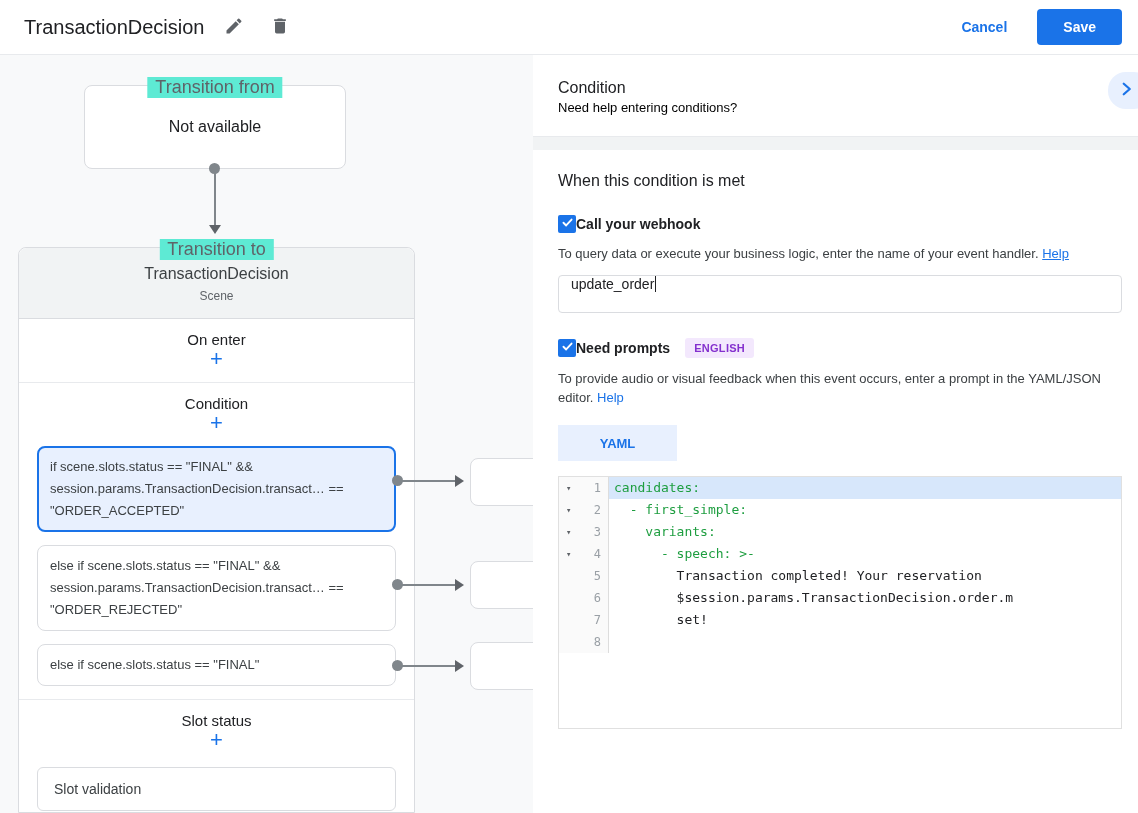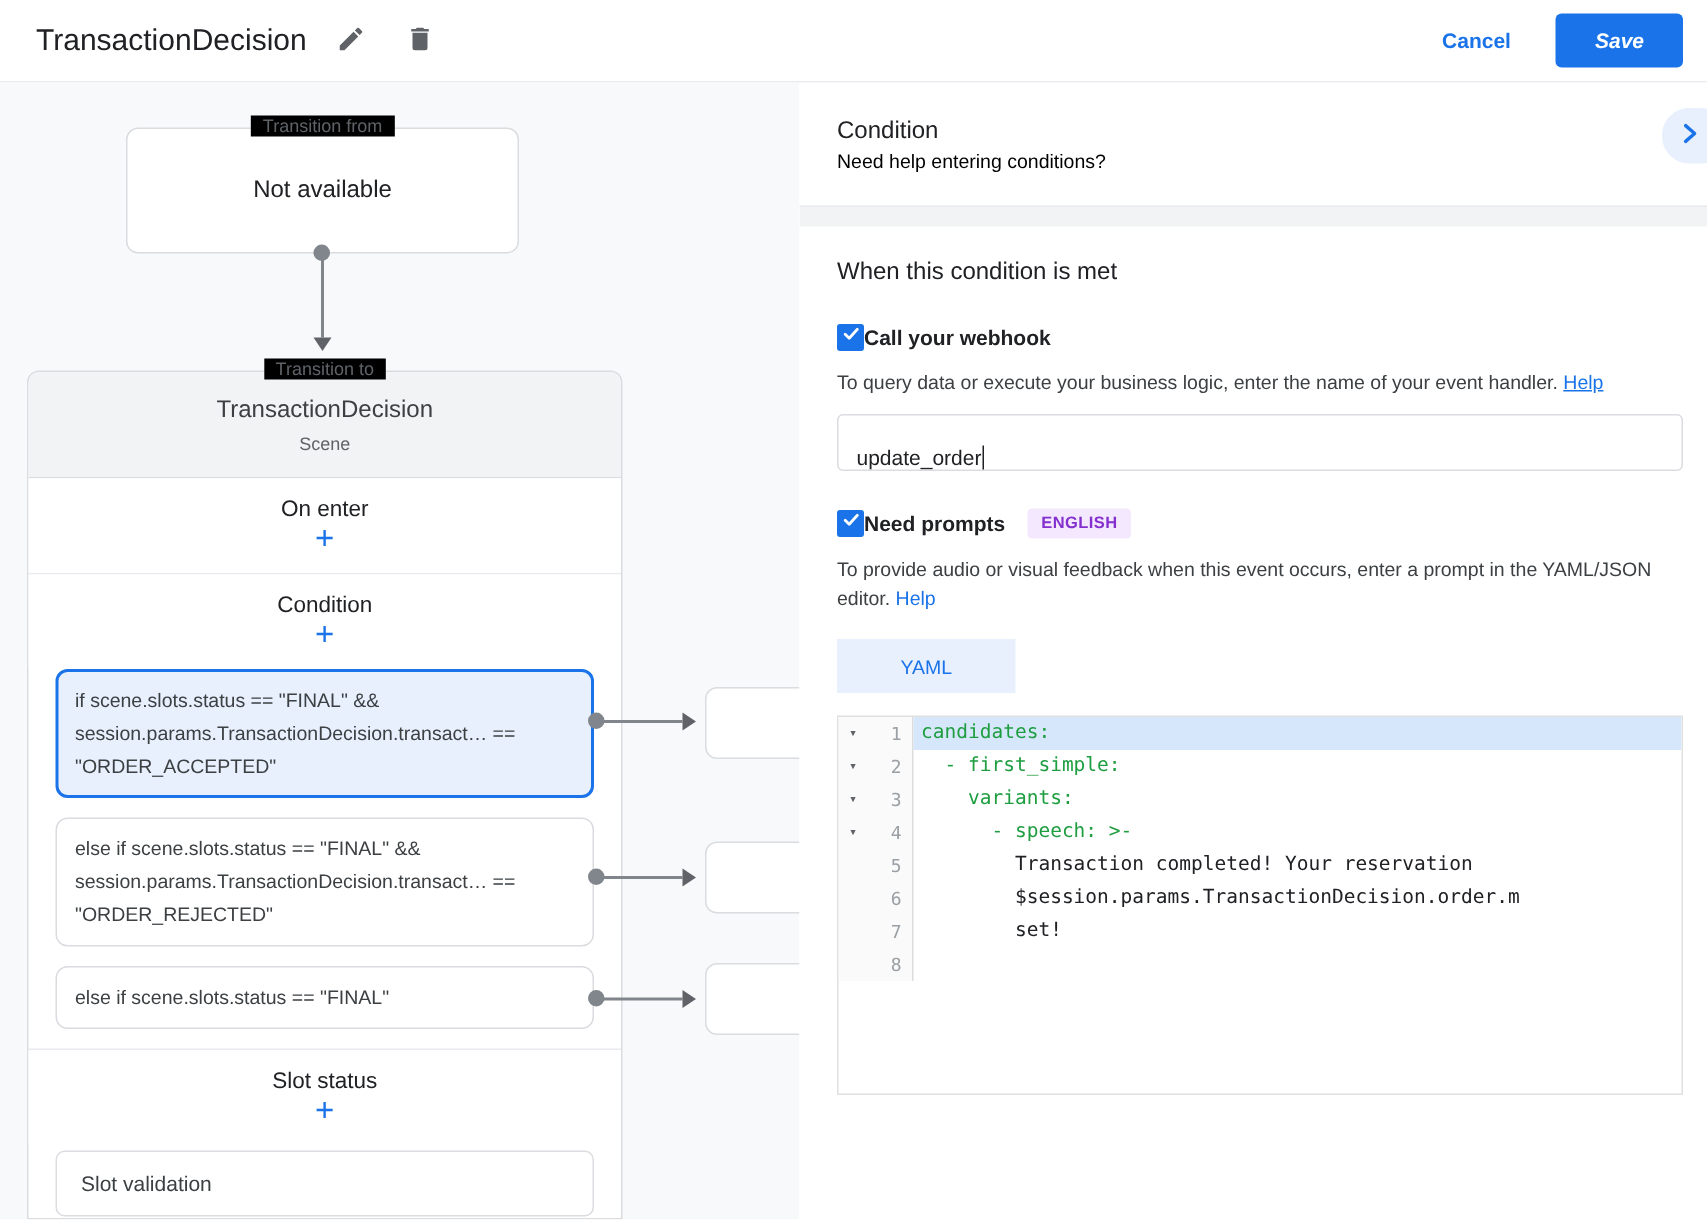--- a/index.html
+++ b/index.html
@@ -10,31 +10,31 @@
   .topbar { height:55px; display:flex; align-items:center; justify-content:space-between;
     padding:0 16px 0 24px; background:#fff; border-bottom:1px solid #e8eaed; }
   .topbar-left { display:flex; align-items:center; gap:14px; }
   .page-title { font-size:20px; color:#202124; }
   .icon-btn { width:32px; height:32px; border:none; background:transparent; display:flex;
     align-items:center; justify-content:center; cursor:pointer; border-radius:50%; }
   .topbar-right { display:flex; align-items:center; gap:30px; }
   .cancel-btn { border:none; background:transparent; color:#1a73e8; font-size:14px;
     font-weight:bold; cursor:pointer; font-family:inherit; }
   .save-btn { border:none; background:#1a73e8; color:#fff; font-size:14px; font-weight:bold;
-    padding:10px 26px; border-radius:4px; cursor:pointer; font-family:inherit;font-style:italic; }
+    padding:10px 26px; border-radius:4px; cursor:pointer; font-family:inherit; }
 
   
   .main { display:flex; height:758px; }
   .canvas { position:relative; width:533px; background:#f8f9fa; overflow:hidden; flex:none; }
   .panel { position:relative; width:605px; background:#fff; overflow:hidden; flex:none; }
 
   
   .node { position:absolute; background:#fff; border:1px solid #dadce0; border-radius:8px; }
   .node-legend { position:absolute; top:-9px; left:50%; transform:translateX(-50%);
-    background:#000000; padding:0 8px; font-size:12px; color:#5f6368; white-space:nowrap; }
+    background:#5eead4; padding:0 8px; font-size:18px; color:#5f6368; white-space:nowrap; }
   .tfrom { left:84px; top:30px; width:262px; height:84px; }
   .tfrom-content { height:100%; display:flex; align-items:center; justify-content:center;
     font-size:16px; color:#202124; }
 
   .conn-dot { position:absolute; width:11px; height:11px; border-radius:50%; background:#80868b; }
   .vline { position:absolute; width:2px; background:#80868b; }
   .arrow-down { position:absolute; width:0; height:0; border-left:6px solid transparent;
     border-right:6px solid transparent; border-top:9px solid #5f6368; }
   .hline { position:absolute; height:2px; background:#80868b; }
   .arrow-right { position:absolute; width:0; height:0; border-top:6px solid transparent;
@@ -76,28 +76,28 @@
   .band { height:14px; background:#f1f3f4; border-top:1px solid #e8eaed; }
   .p-sect2 { padding:22px 16px 0 25px; }
   .check-row { display:flex; align-items:center; margin-top:25px; }
   .checkbox { width:18px; height:18px; border-radius:2px; background:#1a73e8; flex:none;
     display:flex; align-items:center; justify-content:center; cursor:pointer; }
   .check-label { font-size:14px; font-weight:bold; color:#202124; }
   .helper { margin-top:11px; font-size:13px; color:#3c4043; line-height:19px; max-width:560px; }
   .helper a { color:#1a73e8; cursor:pointer; }
   .helper a.u { text-decoration:underline; }
   .text-input { margin-top:12px; height:38px; border:1px solid #dadce0; border-radius:4px;
-    display:flex; align-items:flex-end; padding:0 12px; font-size:14px; color:#202124; cursor:text;
+    display:flex; align-items:flex-start; padding:0 12px; font-size:14px; color:#202124; cursor:text;
     max-width:564px; }
   .caret { display:inline-block; width:1px; height:16px; background:#202124; margin-left:1px; }
   .badge { margin-left:15px; background:#f3e8fd; color:#8430ce; font-size:11px; font-weight:bold;
     letter-spacing:0.3px; padding:4px 9px; border-radius:3px; }
   .tabs { display:flex; margin-top:18px; }
   .tab { width:119px; height:36px; display:flex; align-items:center; justify-content:center;
-    font-size:13px; font-weight:normal; color:#5f6368; cursor:pointer; }
+    font-size:13px; font-weight:bold; color:#5f6368; cursor:pointer; }
   .tab.active { background:#e8f0fe; color:#1a73e8; }
   .editor { margin-top:15px; width:564px; border:1px solid #e0e0e0; height:253px;
     font-family:"DejaVu Sans Mono", monospace; font-size:13px; background:#fff; overflow:hidden; }
   .ed-line { display:flex; height:22px; line-height:22px; }
   .ed-fold { width:24px; flex:none; background:#fafafa; color:#5f6368; font-size:9px;
     text-align:left; padding-left:7px; cursor:pointer; }
   .ed-num { width:26px; flex:none; background:#fafafa; border-right:1px solid #ddd;
     color:#9aa0a6; text-align:right; padding-right:7px; font-size:12px; }
   .ed-code { flex:1; white-space:pre; padding-left:5px; overflow:hidden; color:#202124; }
   .ed-code.key { color:#1e9e40; }

